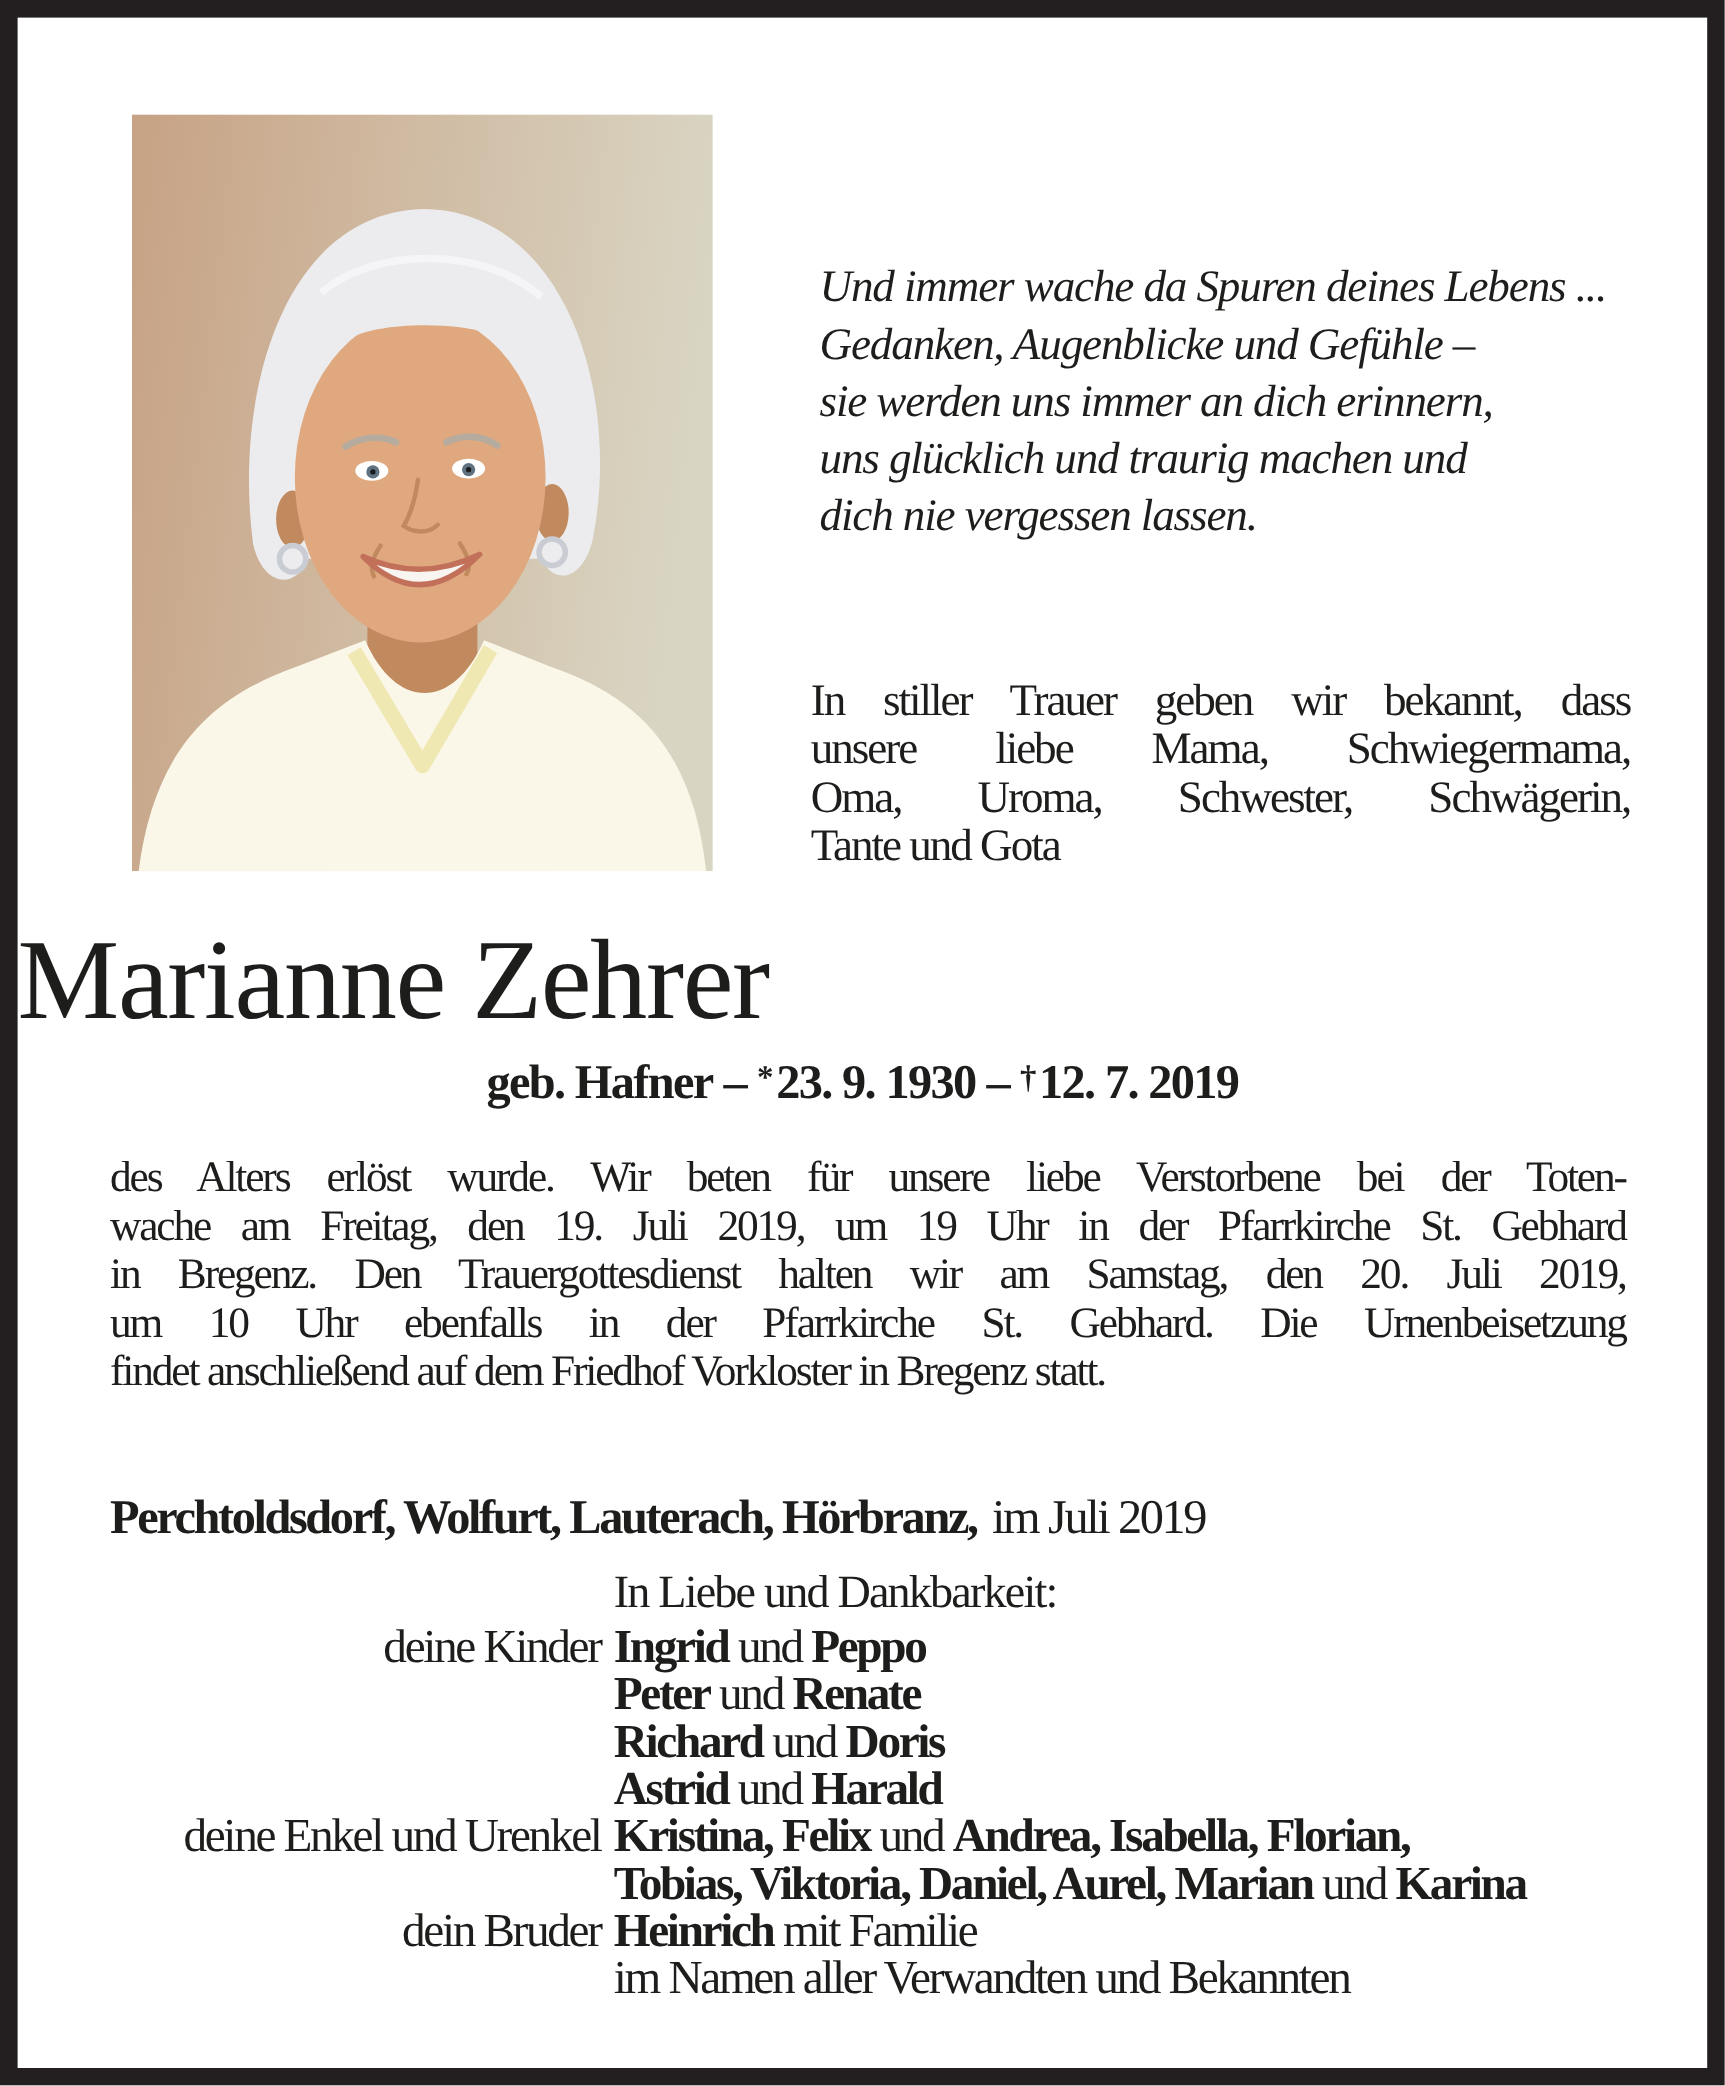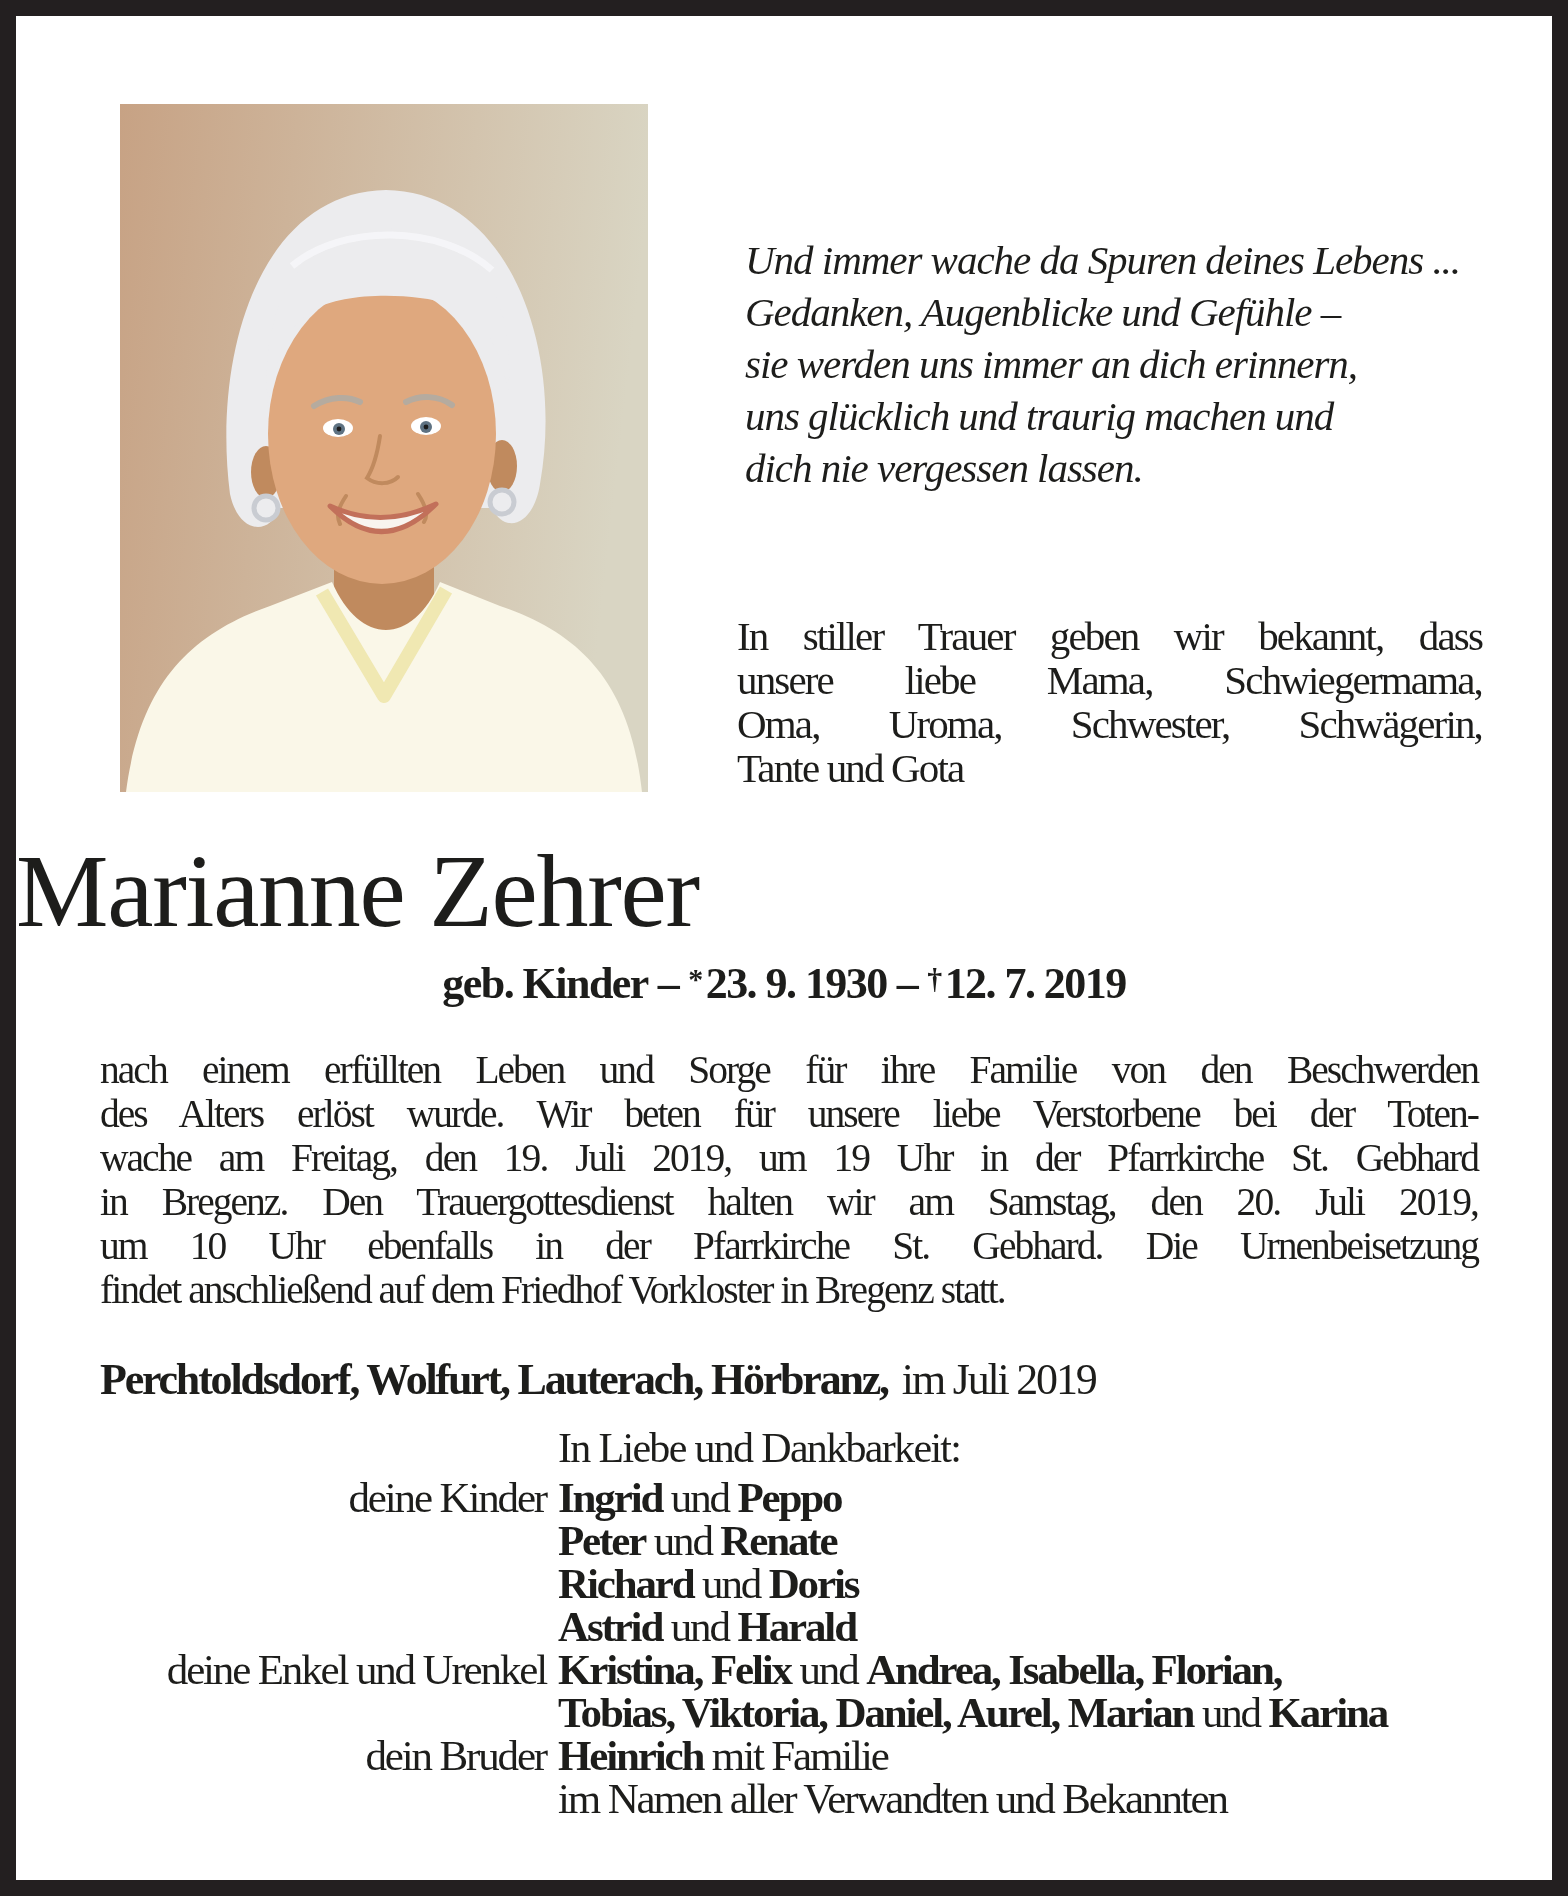--- a/index.html
+++ b/index.html
@@ -101,25 +101,24 @@
   <div class="announce jlines">
       <div>In stiller Trauer geben wir bekannt, dass</div>
       <div>unsere liebe Mama, Schwiegermama,</div>
       <div>Oma, Uroma, Schwester, Schwägerin,</div>
       <div>Tante und Gota</div>
     </div>
 
   <h1 class="name">Marianne Zehrer</h1>
 
   <div class="subline">
-    <span>geb. Kinder</span><span class="dash">–</span><span class="sym">*</span><span>23. 9. 1930</span><span class="dash">–</span><span class="sym">†</span><span>12. 7. 2019</span>
+    <span>geb. Hafner</span><span class="dash">–</span><span class="sym">*</span><span>23. 9. 1930</span><span class="dash">–</span><span class="sym">†</span><span>12. 7. 2019</span>
   </div>
 
   <div class="body-text jlines">
-      <div>nach einem erfüllten Leben und Sorge für ihre Familie von den Beschwerden</div>
       <div>des Alters erlöst wurde. Wir beten für unsere liebe Verstorbene bei der Toten-</div>
       <div>wache am Freitag, den 19. Juli 2019, um 19 Uhr in der Pfarrkirche St. Gebhard</div>
       <div>in Bregenz. Den Trauergottesdienst halten wir am Samstag, den 20. Juli 2019,</div>
       <div>um 10 Uhr ebenfalls in der Pfarrkirche St. Gebhard. Die Urnenbeisetzung</div>
       <div>findet anschließend auf dem Friedhof Vorkloster in Bregenz statt.</div>
     </div>
 
   <div class="locations">
     <span class="places">Perchtoldsdorf, Wolfurt, Lauterach, Hörbranz,</span><span class="period">im Juli 2019</span>
   </div>

